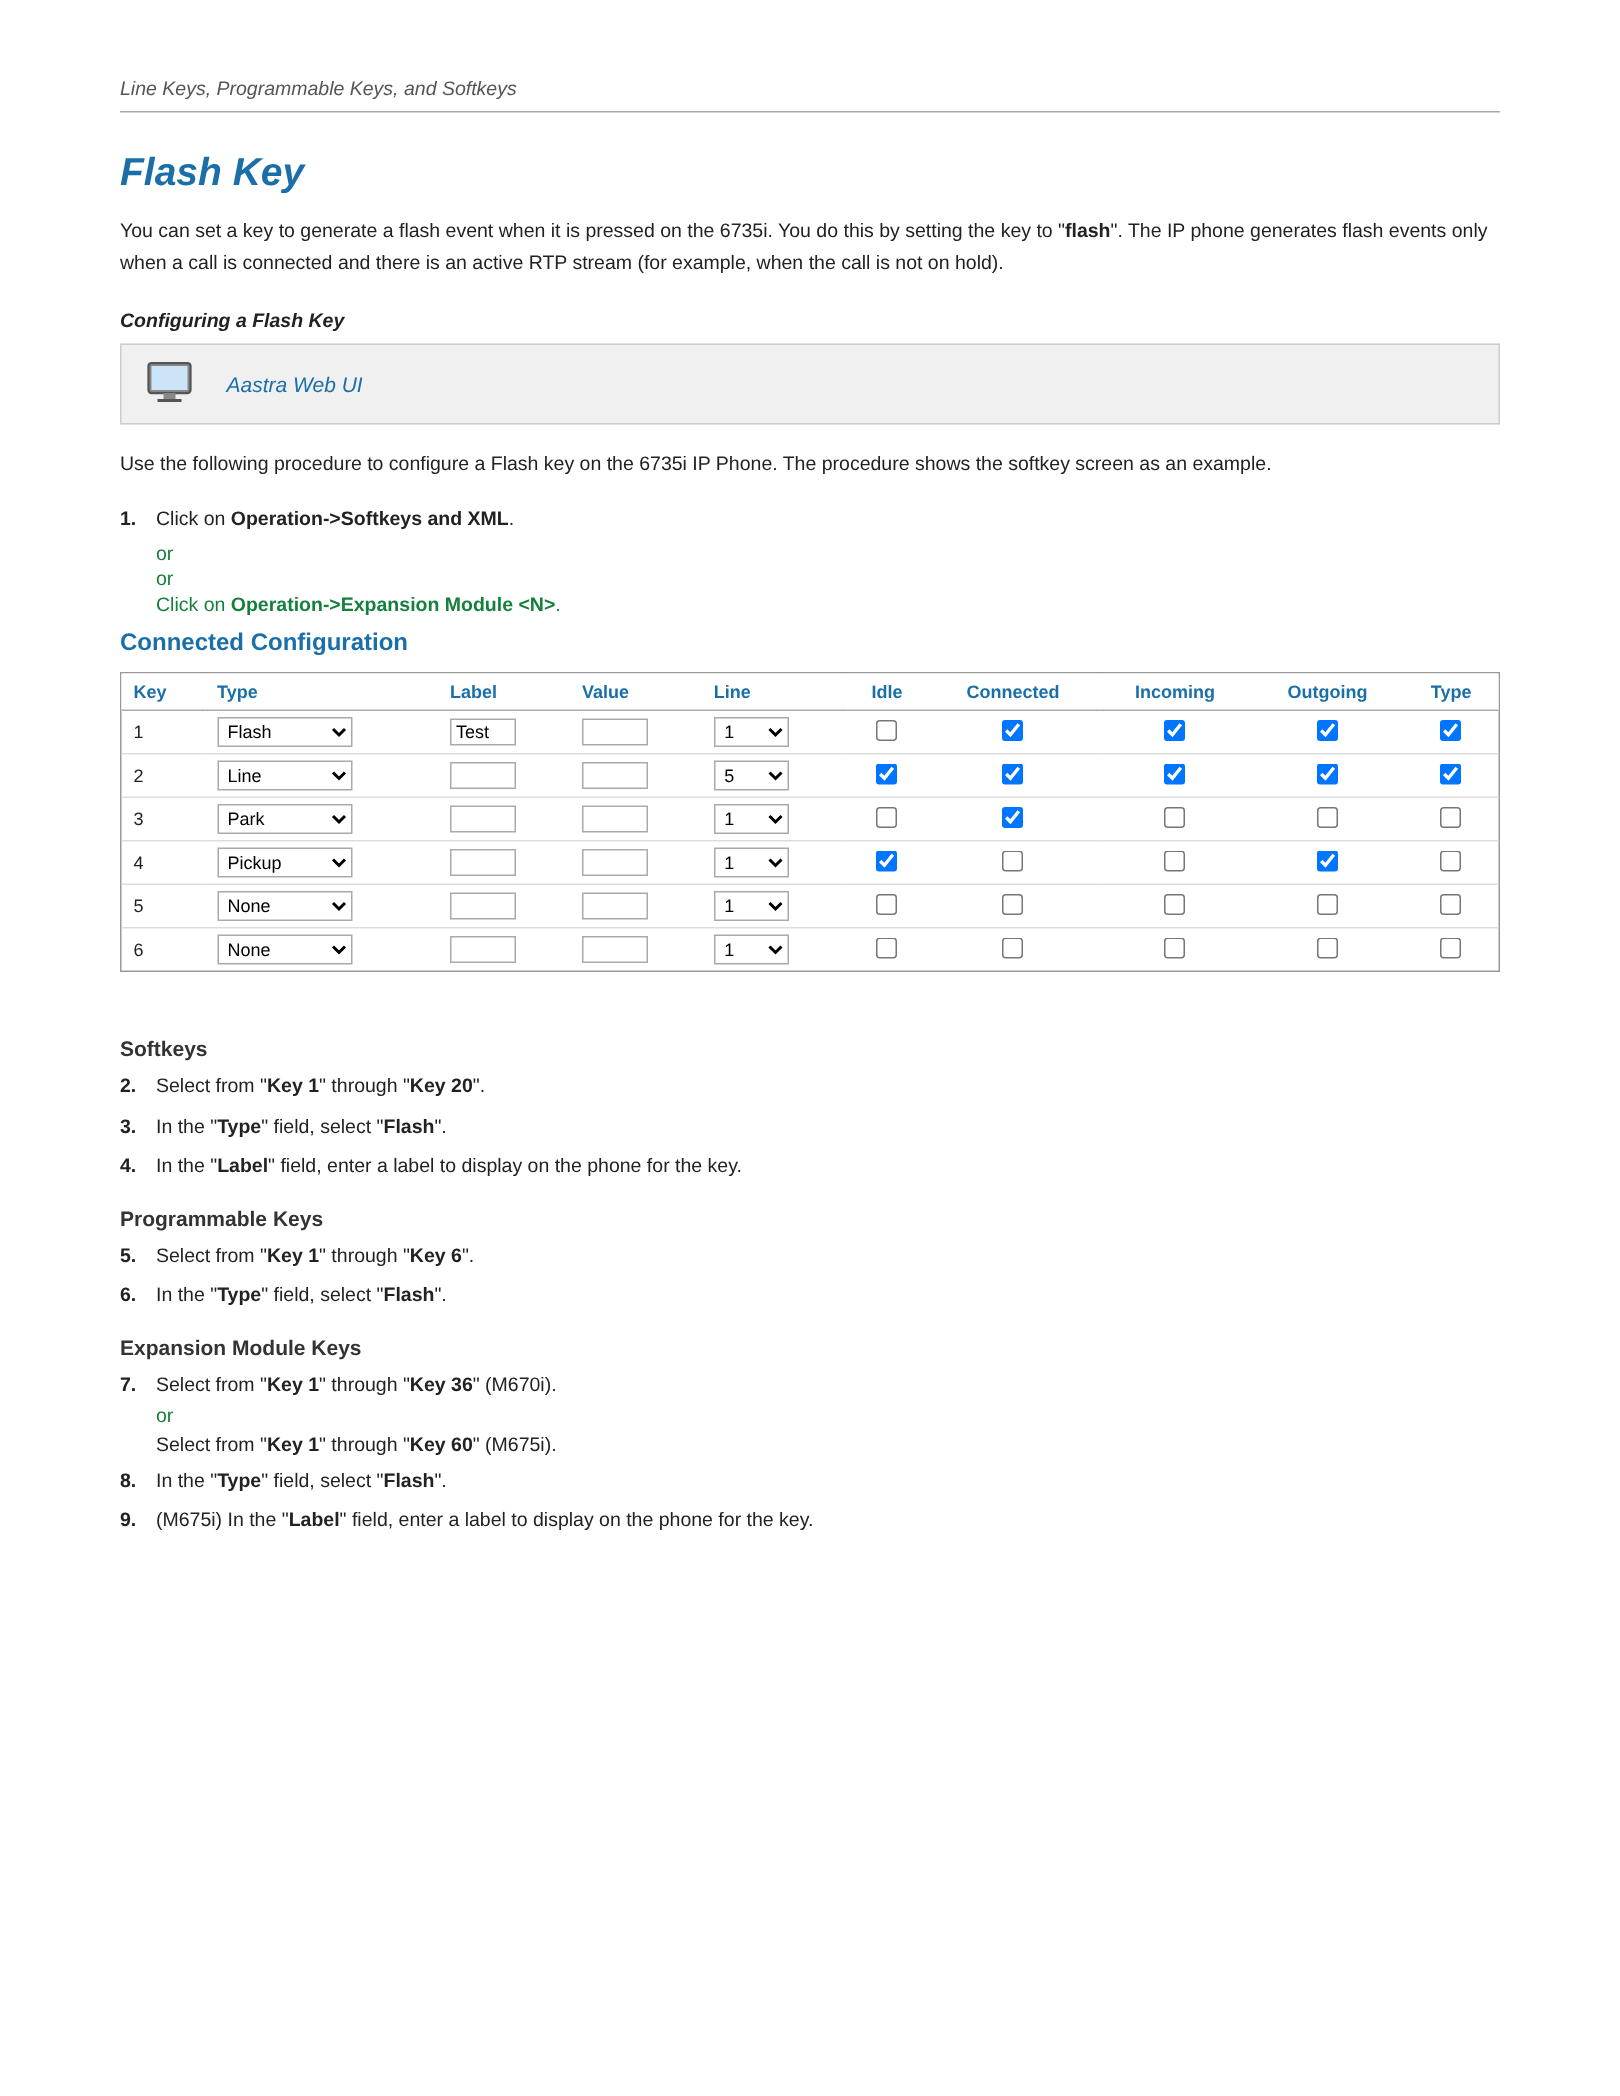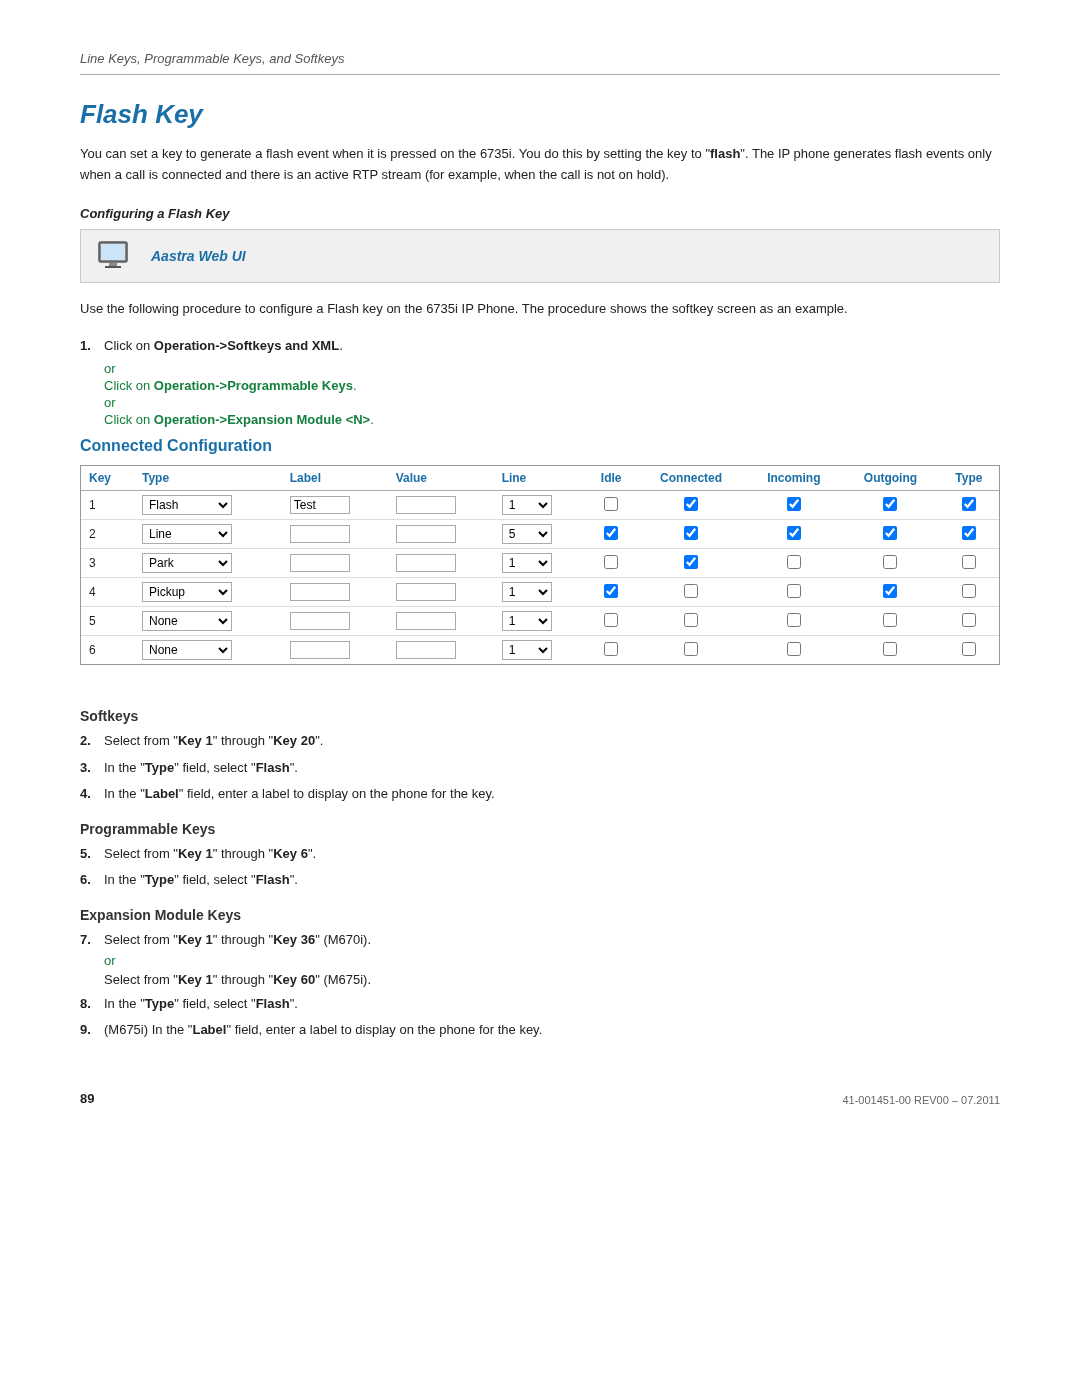--- a/index.html
+++ b/index.html
@@ -51,21 +51,21 @@
     }
     .aastra-icon {
       width: 40px;
       height: 32px;
       margin-right: 14px;
       flex-shrink: 0;
     }
     .aastra-label {
       font-size: 14px;
       font-style: italic;
-      font-weight: bold;
+      font-weight: normal;
       color: #1a6fa8;
     }
     .procedure-text {
       font-size: 13px;
       line-height: 1.6;
       margin-bottom: 16px;
     }
     .step {
       font-size: 13px;
       line-height: 1.7;
@@ -118,21 +118,21 @@
     .config-table select {
       font-size: 12px;
       border: 1px solid #aaa;
       background: #fff;
       padding: 1px 2px;
       width: 90px;
     }
     .config-table input[type="text"] {
       font-size: 12px;
       border: 1px solid #aaa;
-      width: 60px;
+      width: 44px;
       padding: 1px 3px;
     }
     .config-table input[type="checkbox"] {
       width: 14px;
       height: 14px;
     }
     .checkbox-cell {
       text-align: center;
     }
     .sub-section-label {
@@ -201,21 +201,20 @@
     <span>Use the following procedure to configure a Flash key on the 6735i IP Phone. The procedure shows the softkey screen as an example.</span>
   </div>
 
   
   <div style="margin-bottom: 10px;">
     <div class="step">
       <span class="step-num"><b>1.</b></span>
       <span class="step-content">Click on <b>Operation-&gt;Softkeys and XML</b>.</span>
     </div>
     <div class="or-line">or</div>
-    <div class="or-line">Click on <b>Operation-&gt;Programmable Keys</b>.</div>
     <div class="or-line">or</div>
     <div class="or-line">Click on <b>Operation-&gt;Expansion Module &lt;N&gt;</b>.</div>
   </div>
 
   
   <div class="softkeys-config-title">Connected Configuration</div>
 
   <div class="config-table-wrapper">
     <table class="config-table">
       <thead>
@@ -347,17 +346,13 @@
   <div class="step" style="margin-bottom:4px;">
     <span class="step-num"><b>8.</b></span>
     <span class="step-content">In the "<b>Type</b>" field, select "<b>Flash</b>".</span>
   </div>
   <div class="step" style="margin-bottom:4px;">
     <span class="step-num"><b>9.</b></span>
     <span class="step-content">(M675i) In the "<b>Label</b>" field, enter a label to display on the phone for the key.</span>
   </div>
 
   
-  <div class="footer">
-    <span class="footer-page">89</span>
-    <span class="footer-doc">41-001451-00 REV00 – 07.2011</span>
-  </div>
 </div>
 
 </body></html>

